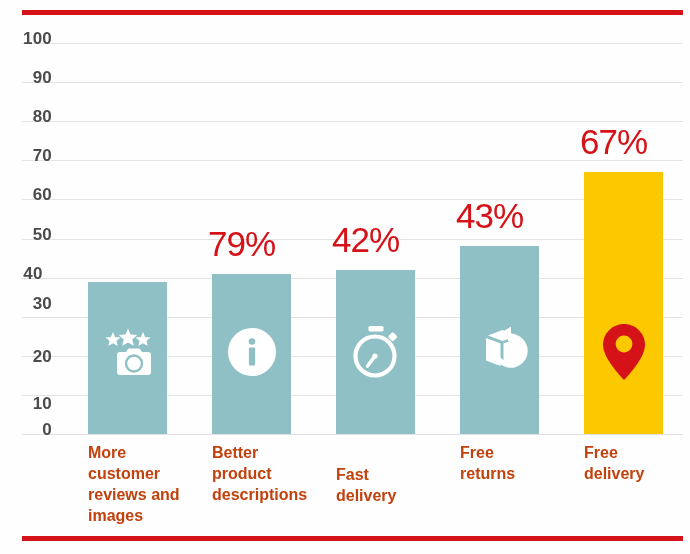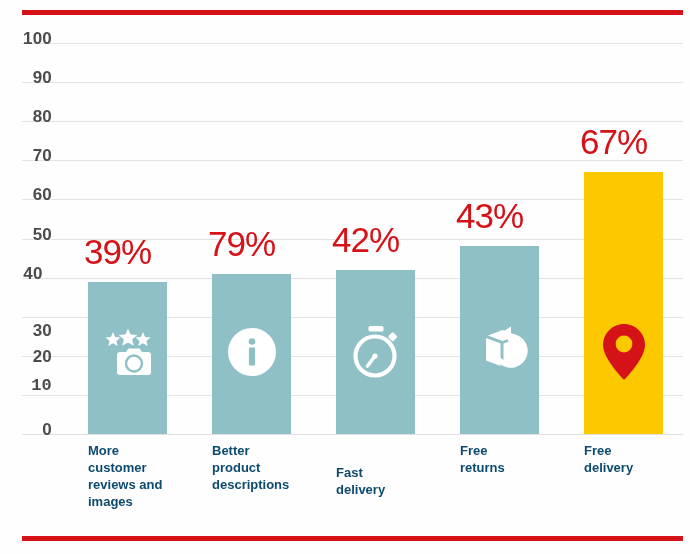--- a/index.html
+++ b/index.html
@@ -99,45 +99,45 @@
     font-weight: normal;
     letter-spacing: -1px;
     line-height: 1;
     white-space: nowrap;
     font-family: "Liberation Sans", sans-serif;
   }
 
   .cat-label {
     position: absolute;
     top: 442px;
-    font-size: 13px;
+    font-size: 16px;
     font-weight: bold;
-    color: #0c4a6e;
+    color: #c2410c;
     line-height: 1.32;
     white-space: pre-line;
     font-family: "Liberation Sans", sans-serif;
   }
 </style>
 </head>
 <body>
 
 <div id="chart-root">
 
   <div class="rule top"></div>
   <div class="rule bottom"></div>
 
   <div class="plot" id="plot-area">
       <div class="gridline baseline" style="top: 391px;"></div>
       <div class="ytick" style="top: 391px;">0</div>
       <div class="gridline" style="top: 351.9px;"></div>
-      <div class="ytick" style="top: 347px; font-family: Liberation Mono, monospace;">10</div>
+      <div class="ytick" style="top: 365px;">10</div>
       <div class="gridline" style="top: 312.8px;"></div>
       <div class="ytick" style="top: 318px;">20</div>
       <div class="gridline" style="top: 273.7px;"></div>
-      <div class="ytick" style="top: 292px;">30</div>
+      <div class="ytick" style="top: 265px;">30</div>
       <div class="gridline" style="top: 234.6px;"></div>
       <div class="ytick" style="top: 234.6px; text-align: center;">40</div>
       <div class="gridline" style="top: 195.5px;"></div>
       <div class="ytick" style="top: 195.5px;">50</div>
       <div class="gridline" style="top: 156.4px;"></div>
       <div class="ytick" style="top: 156.4px;">60</div>
       <div class="gridline" style="top: 117.3px;"></div>
       <div class="ytick" style="top: 117.3px; text-align: right;">70</div>
       <div class="gridline" style="top: 78.2px;"></div>
       <div class="ytick" style="top: 78.2px;">80</div>
@@ -152,21 +152,20 @@
             <g fill="#ffffff">
               <polygon points="12,4 14.1,9 19.5,9.4 15.4,12.9 16.7,18.1 12,15.3 7.3,18.1 8.6,12.9 4.5,9.4 9.9,9"></polygon>
               <polygon points="27,0.5 29.6,6.6 36.2,7.1 31.2,11.4 32.8,17.8 27,14.4 21.2,17.8 22.8,11.4 17.8,7.1 24.4,6.6"></polygon>
               <polygon points="42,4 44.1,9 49.5,9.4 45.4,12.9 46.7,18.1 42,15.3 37.3,18.1 38.6,12.9 34.5,9.4 39.9,9"></polygon>
               <path d="M19,24 h6 l2.4,-3.4 h11.2 L41,24 h6 a3,3 0 0 1 3,3 v17 a3,3 0 0 1 -3,3 H19 a3,3 0 0 1 -3,-3 V27 a3,3 0 0 1 3,-3 z"></path>
             </g>
             <circle cx="33" cy="35.5" r="8" fill="none" stroke="#8fc0c6" stroke-width="2.4"></circle>
           </svg>
         </div>
       </div>
-      <div class="bar-value" style="left: 84px; top: 190.51px;">39%</div>
       <div class="bar" style="left: 212px; width: 79px; height: 160.31px;">
         <div class="bar-rect" style="background: rgb(143, 192, 198);"></div>
         <div class="bar-icon">
           <svg width="52" height="52" viewBox="0 0 52 52">
             <circle cx="26" cy="26" r="24" fill="#ffffff"></circle>
             <circle cx="26" cy="15.5" r="3.3" fill="#8fc0c6"></circle>
             <rect x="22.9" y="21.5" width="6.2" height="18" rx="1" fill="#8fc0c6"></rect>
           </svg>
         </div>
       </div>

